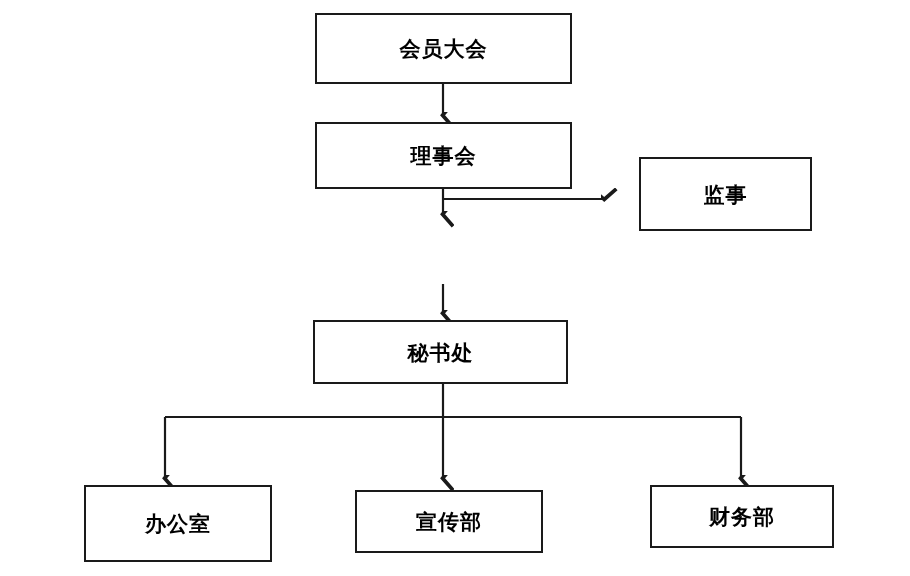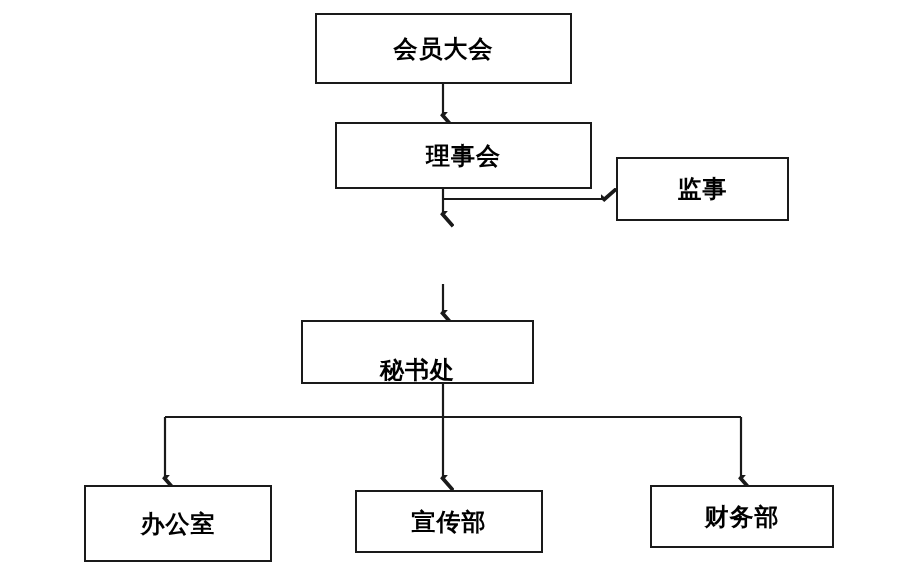--- a/index.html
+++ b/index.html
@@ -29,21 +29,21 @@
     position: absolute;
     box-sizing: border-box;
     background: #ffffff;
     border: 2px solid #1a1a1a;
     display: flex;
     align-items: center;
     justify-content: center;
     z-index: 2;
   }
   .node-label {
-    font-size: 24px;
+    font-size: 21px;
     font-weight: bold;
     color: #000000;
     letter-spacing: 1px;
     line-height: 1;
     white-space: nowrap;
   }
 </style>
 </head>
 <body>
 
@@ -75,30 +75,30 @@
 
     <line x1="443" y1="417" x2="443" y2="478" stroke="#1a1a1a" stroke-width="2.2" marker-end="url(#arrow-down)"></line>
 
     <line x1="741" y1="417" x2="741" y2="478" stroke="#1a1a1a" stroke-width="2.2" marker-end="url(#arrow-down)"></line>
   </svg>
 
   <div class="node-box" style="left:315px; top:13px; width:257px; height:71px;">
     <span class="node-label">会员大会</span>
   </div>
 
-  <div class="node-box" style="left:315px; top:122px; width:257px; height:67px;margin-left:20px;">
+  <div class="node-box" style="left:315px; top:122px; width:257px; height:67px;">
     <span class="node-label">理事会</span>
   </div>
 
-  <div class="node-box" style="left:616px; top:157px; width:173px; height:64px;">
+  <div class="node-box" style="left:639px; top:157px; width:173px; height:74px;">
     <span class="node-label">监事</span>
   </div>
 
 
-  <div class="node-box" style="left:301px; top:320px; width:233px; height:64px;align-items:flex-end;">
+  <div class="node-box" style="left:313px; top:320px; width:255px; height:64px;">
     <span class="node-label">秘书处</span>
   </div>
 
   <div class="node-box" style="left:84px; top:485px; width:188px; height:77px;">
     <span class="node-label">办公室</span>
   </div>
 
   <div class="node-box" style="left:355px; top:490px; width:188px; height:63px;">
     <span class="node-label">宣传部</span>
   </div>

